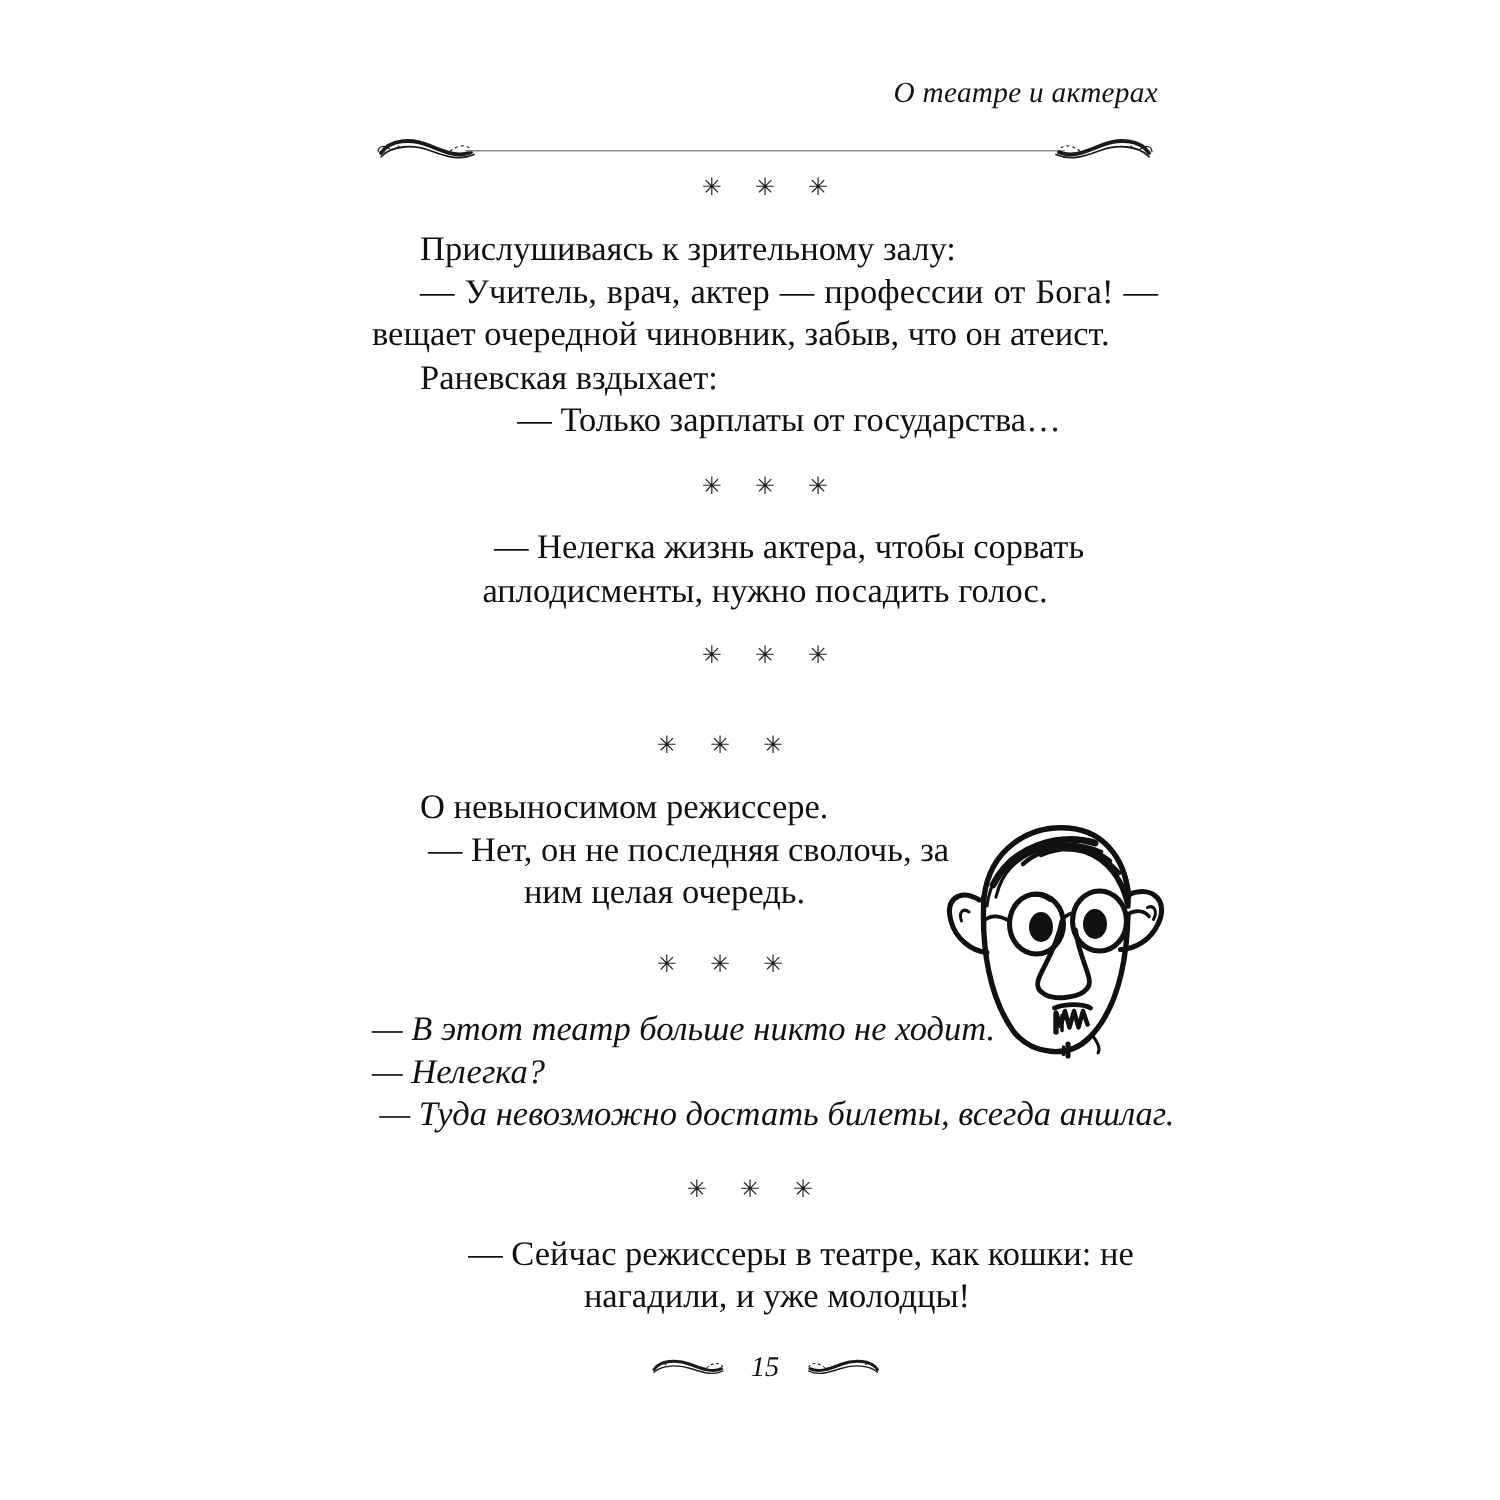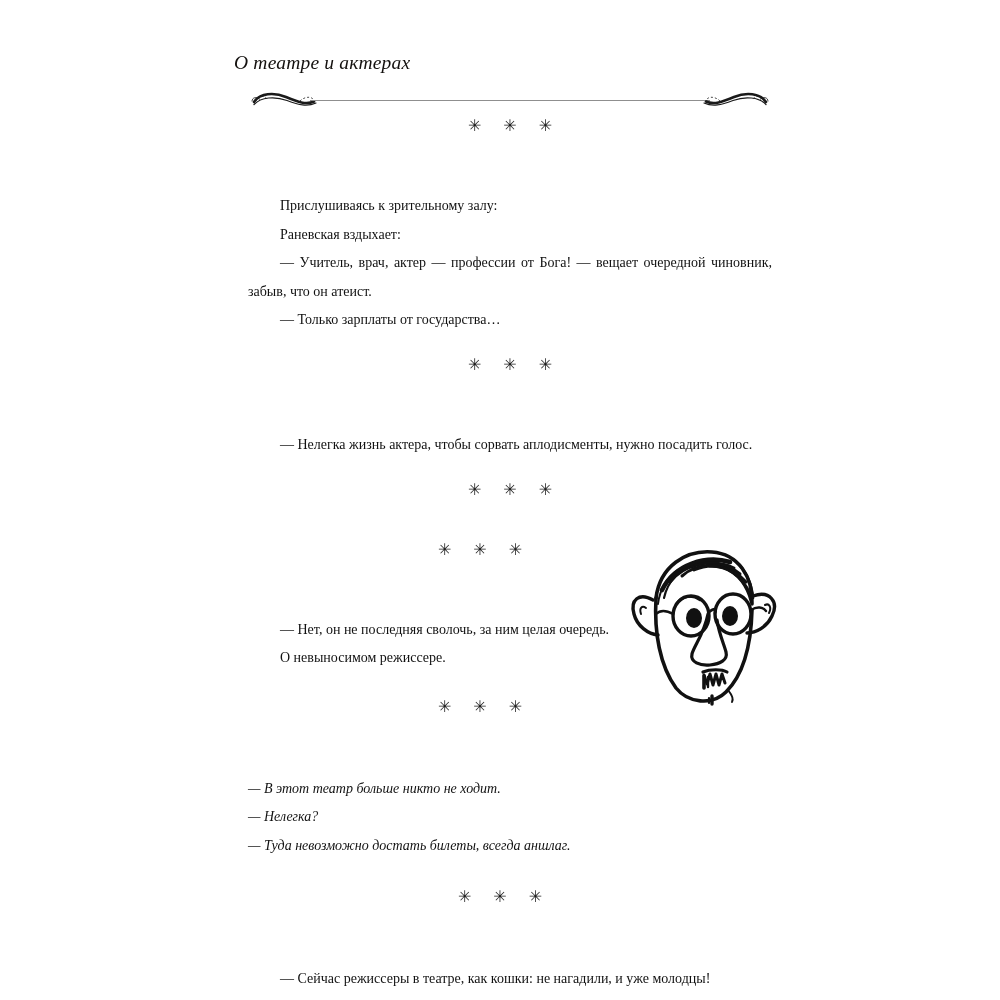--- a/index.html
+++ b/index.html
@@ -19,24 +19,24 @@
   .page {
     position: relative;
     width: 1000px;
     height: 1000px;
     background: #ffffff;
   }
 
   
   .running-head {
     position: absolute;
-    left: 234px;
+    left: 248px;
     top: 52px;
     width: 524px;
-    text-align: left;
+    text-align: right;
   }
   .running-head-title {
     font-style: italic;
     font-size: 19.5px;
     letter-spacing: 0.2px;
     color: #14110f;
     white-space: nowrap;
   }
 
   .head-rule {
@@ -76,40 +76,39 @@
   .stars {
     text-align: center;
     font-size: 16px;
     letter-spacing: 9px;
     color: #1a1a1a;
     line-height: 1;
     padding-left: 9px;
   }
 
   .block {
-    font-size: 14px;
+    font-size: 23px;
     line-height: 28.6px;
     text-align: justify;
     text-justify: inter-word;
     color: #111111;
     hyphens: manual;
-    margin-top: 40px;
   }
   .block p {
     margin: 0;
   }
   .block p.ind {
     text-indent: 32px;
   }
   .block p.noind {
     text-indent: 0;
     font-style: italic;
   }
   .block p:last-child {
-    text-align: left;
+    text-align: center;
   }
 
   
   .sp-stars-top { height: 22px; }
   .sp-stars-bot { height: 18px; }
 
   
   .block.wide {
     width: 522px;
   }
@@ -183,22 +182,22 @@
     </span>
   </div>
 
   <div class="column">
 
     <div class="stars">✳ ✳ ✳</div>
     <div class="sp-stars-bot"></div>
 
     <div class="block">
       <p class="ind">Прислушиваясь к зрительному залу:</p>
+      <p class="ind">— Учитель, врач, актер — профессии от Бога! — вещает очередной чиновник, забыв, что он атеист.</p>
       <p class="ind">Раневская вздыхает:</p>
-      <p class="ind">— Учитель, врач, актер — профессии от Бога! — вещает очередной чиновник, забыв, что он атеист.</p>
       <p class="ind">— Только зарплаты от государства…</p>
     </div>
 
     <div class="sp-stars-top"></div>
     <div class="stars">✳ ✳ ✳</div>
     <div class="sp-stars-bot"></div>
 
     <div class="block">
       <p class="ind">— Нелегка жизнь актера, чтобы сорвать аплодисменты, нужно посадить голос.</p>
     </div>
@@ -206,22 +205,22 @@
     <div class="sp-stars-top"></div>
     <div class="stars">✳ ✳ ✳</div>
     <div class="sp-stars-bot"></div>
 
 
     <div class="sp-stars-top" style="height:26px"></div>
     <div class="stars" style="letter-spacing:9px; padding-right:60px">✳ ✳ ✳</div>
     <div class="sp-stars-bot"></div>
 
     <div class="block" style="width:390px">
+      <p class="ind">О невыносимом режиссере.</p>
       <p class="ind">— Нет, он не последняя сволочь, за ним целая очередь.</p>
-      <p class="ind">О невыносимом режиссере.</p>
     </div>
 
     <div class="sp-stars-top" style="height:26px"></div>
     <div class="stars" style="padding-right:60px">✳ ✳ ✳</div>
     <div class="sp-stars-bot" style="height:20px"></div>
 
     <div class="block wide" style="width:540px">
       <p class="noind">— В этот театр больше никто не ходит.</p>
       <p class="noind">— Нелегка?</p>
       <p class="noind">— Туда невозможно достать билеты, всегда аншлаг.</p>
@@ -285,14 +284,37 @@
         <path d="M88 139 L88 149" stroke-width="2.4"></path>
 
         <path d="M92 158 L92 166" stroke-width="3.4"></path>
         <path d="M89 160 L89 165" stroke-width="2.2"></path>
 
         <path d="M108 152 C112 157, 114 161, 112 164" stroke-width="2"></path>
       </g>
     </svg>
   </div>
 
+  <div class="folio">
+    <span>
+      <svg class="orn-svg" width="56" height="24" viewBox="0 0 56 24">
+        <g fill="none" stroke="#1a1a1a">
+          <path d="M6 12 C6 8, 13 8, 14 11" stroke-width="0.7" stroke-dasharray="1.8 1.8"></path>
+          <path d="M5 13 C9 7, 20 6, 29 9.5 C38 13, 44 15, 50 12.5" stroke-width="2" stroke-linecap="round"></path>
+          <path d="M5 14.8 C10 10, 21 9.5, 30 12.5 C39 15.5, 45 17, 51 14" stroke-width="0.9" stroke-linecap="round"></path>
+          <path d="M40 12 C44 8, 50 8, 51 12" stroke-width="0.7" stroke-dasharray="1.8 1.8"></path>
+        </g>
+      </svg>
+    </span>
+    <span class="folio-number">15</span>
+    <span>
+      <svg class="orn-svg" width="56" height="24" viewBox="0 0 56 24">
+        <g fill="none" stroke="#1a1a1a" transform="translate(56,0) scale(-1,1)">
+          <path d="M6 12 C6 8, 13 8, 14 11" stroke-width="0.7" stroke-dasharray="1.8 1.8"></path>
+          <path d="M5 13 C9 7, 20 6, 29 9.5 C38 13, 44 15, 50 12.5" stroke-width="2" stroke-linecap="round"></path>
+          <path d="M5 14.8 C10 10, 21 9.5, 30 12.5 C39 15.5, 45 17, 51 14" stroke-width="0.9" stroke-linecap="round"></path>
+          <path d="M40 12 C44 8, 50 8, 51 12" stroke-width="0.7" stroke-dasharray="1.8 1.8"></path>
+        </g>
+      </svg>
+    </span>
+  </div>
 
 </div>
 
 </body></html>

